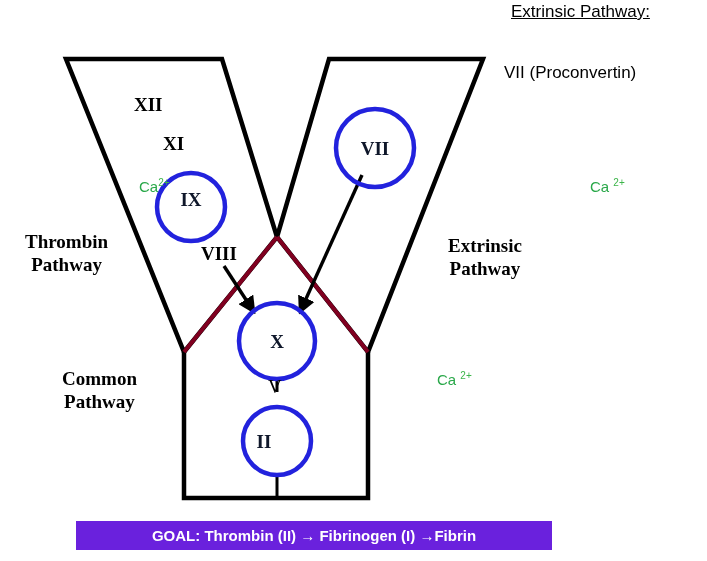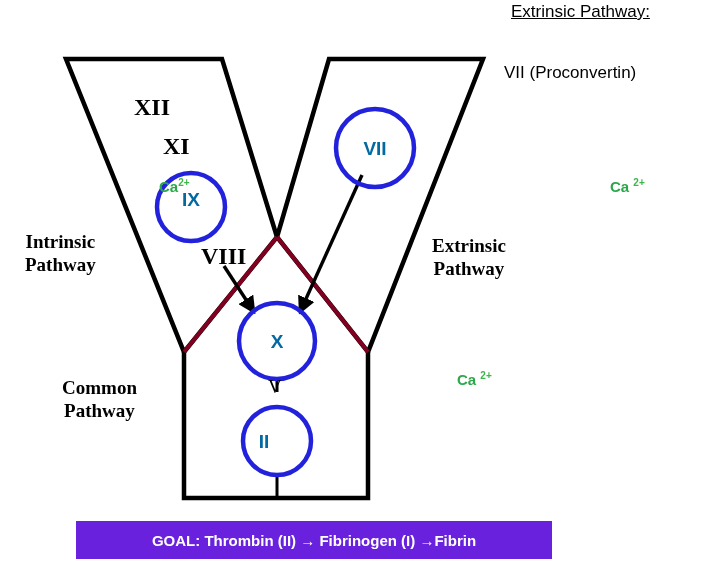--- a/index.html
+++ b/index.html
@@ -41,21 +41,21 @@
   .sub-sans {
     font-family: "Liberation Sans", "DejaVu Sans", sans-serif;
     font-size: 17px;
     color: #000000;
     font-weight: 400;
   }
   
   .numeral {
     font-family: "Liberation Serif", "DejaVu Serif", serif;
     font-weight: bold;
-    font-size: 24px;
+    font-size: 19px;
     color: #000000;
   }
   .numeral-v {
     font-family: "Liberation Serif", "DejaVu Serif", serif;
     font-weight: normal;
     font-size: 19px;
     color: #000000;
   }
   
   .pathway {
@@ -63,49 +63,48 @@
     font-weight: bold;
     font-size: 19px;
     color: #000000;
     line-height: 1.22;
     white-space: pre-line;
     text-align: center;
   }
   
   .node-label {
     position: absolute;
-    font-family: Liberation Sans, sans-serif;
+    font-family: Liberation Serif, serif;
     font-weight: bold;
     font-size: 19px;
-    color: #0369a1;
+    color: #0f172a;
     transform: translate(-50%, -50%);
     white-space: nowrap;
   }
   
   .calcium {
     position: absolute;
     font-family: "Liberation Sans", "DejaVu Sans", sans-serif;
-    font-weight: bold;
+    font-weight: normal;
     font-size: 15px;
     color: #2aa84a;
     white-space: nowrap;
-    margin-left: 20px;
   }
   .calcium .chg {
     font-size: 10px;
     vertical-align: super;
     color: #3cb54a;
   }
   
   #goal-banner {
     position: absolute;
     left: 76px;
     top: 521px;
     width: 476px;
-    height: 38px;
+    height: 29px;
     background: #6a21dd;
     display: flex;
     align-items: center;
     justify-content: center;
   }
   #goal-banner .goal-text {
     font-family: "Liberation Sans", "DejaVu Sans", sans-serif;
     font-weight: bold;
     font-size: 15px;
     color: #ffffff;
@@ -154,27 +153,27 @@
   <div class="lbl heading-sans" style="left:511px; top:3px;">Extrinsic Pathway:</div>
 
   <div class="lbl numeral" style="left:134px; top:95px;">XII</div>
 
   <div class="lbl numeral" style="left:163px; top:134px;">XI</div>
 
   <div class="lbl numeral" style="left:201px; top:244px;">VIII</div>
 
   <div class="lbl numeral-v" style="left:268px; top:377px;">V</div>
 
-  <div class="lbl pathway" style="left:25px; top:230px;">Intrinsic
+  <div class="lbl pathway" style="left:25px; top:230px;">Thrombin
 Pathway</div>
 
-  <div class="lbl pathway" style="left:432px; top:234px;">Extrinsic
+  <div class="lbl pathway" style="left:448px; top:234px;">Extrinsic
 Pathway</div>
 
-  <div class="lbl pathway" style="left:62px; top:376px;">Common
+  <div class="lbl pathway" style="left:62px; top:367px;">Common
 Pathway</div>
 
   <div class="node-label" style="left:191px; top:200px;">IX</div>
 
   <div class="node-label" style="left:375px; top:149px;">VII</div>
 
   <div class="node-label" style="left:277px; top:342px;">X</div>
 
   <div class="node-label" style="left:264px; top:442px;">II</div>
 

